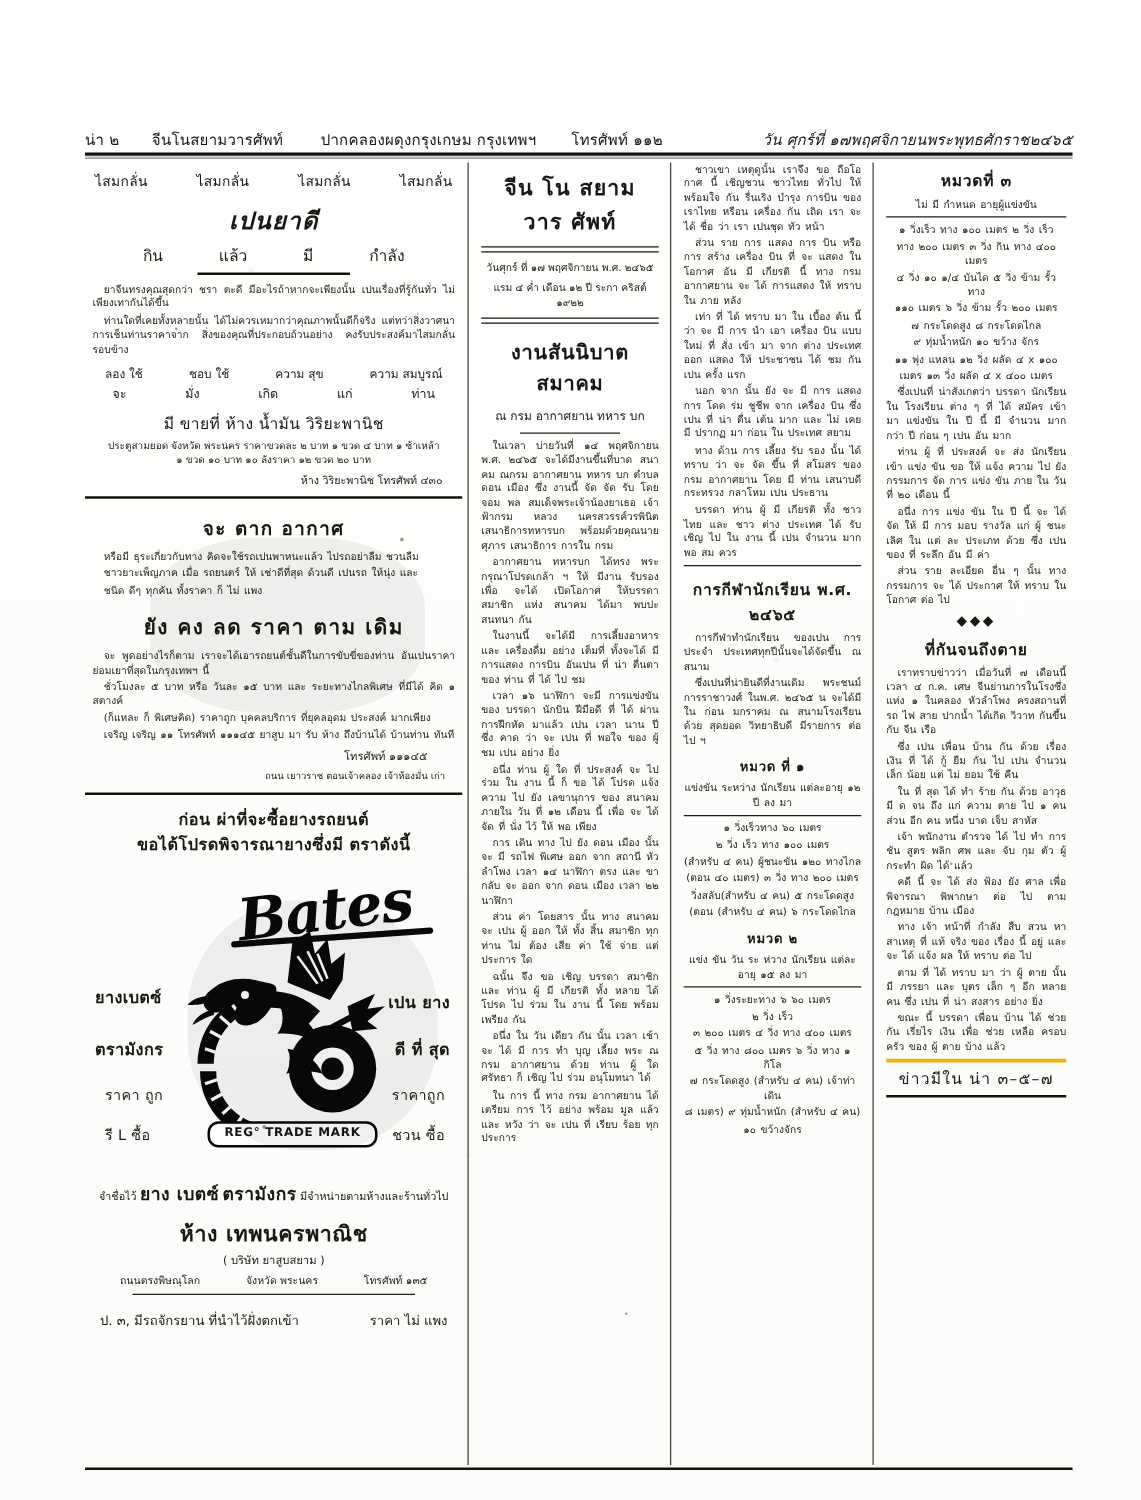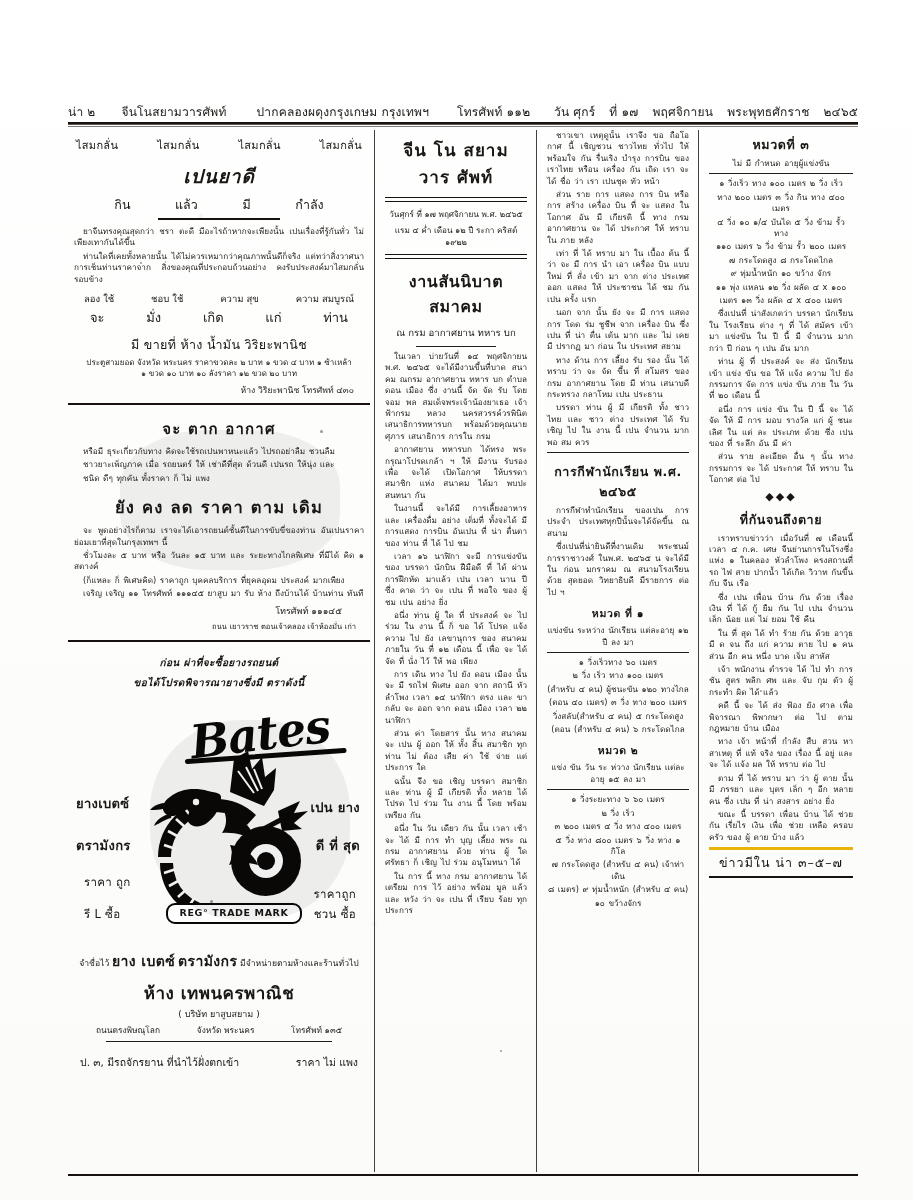--- a/index.html
+++ b/index.html
@@ -27,21 +27,21 @@
   .topline{
     position:absolute;left:68px;top:102px;width:790px;height:22px;
     display:flex;align-items:baseline;
     font-size:12px;letter-spacing:.2px;white-space:nowrap;
   }
   .topline .seg{display:inline-block;}
   .topline .folio{margin-right:26px;}
   .topline .paperName{margin-right:30px;}
   .topline .addr{margin-right:28px;}
   .topline .phone{margin-right:0;}
-  .topline .right{margin-left:auto;display:flex;gap:14px;}
+  .topline .right{margin-left:auto;display:flex;font-style:italic;}
   .rule-top{
     position:absolute;left:68px;top:122px;width:790px;height:3px;
     background:linear-gradient(180deg,#171310 0 55%,#5d544d 55% 100%);
   }
   .rule-top2{
     position:absolute;left:68px;top:126px;width:790px;height:1px;background:#2b2521;opacity:.6;
   }
 
   
   .cols{position:absolute;left:68px;top:130px;width:790px;height:1042px;}
@@ -77,38 +77,38 @@
   }
   .ad1-sub{
     display:flex;justify-content:space-around;align-items:baseline;
     font-size:12.5px;padding:2px 18px 0 18px;
   }
   .ul-bar{width:122px;height:2px;background:#17120f;margin:3px auto 6px auto;}
   .ad1-4col{
     display:flex;justify-content:space-between;font-size:9.5px;padding:4px 10px 0 10px;
   }
   .ad1-4col2{
-    display:flex;justify-content:space-between;font-size:13px;padding:1px 16px 4px 16px;
+    display:flex;justify-content:space-between;font-size:10px;padding:1px 16px 4px 16px;
   }
   .ad-center-line{text-align:center;font-size:12.5px;padding:3px 0 2px 0;letter-spacing:.3px;}
   .ad-small{font-size:8px;line-height:11px;text-align:center;}
   .ad-right{font-size:8.6px;text-align:right;padding:4px 10px 2px 0;}
 
   .head-ad{
     text-align:center;font-size:15px;font-weight:bold;letter-spacing:1.2px;
     padding:8px 0 5px 0;
   }
   .head-ad.lg{font-size:16.5px;}
   .store{
     text-align:center;font-size:16px;font-weight:bold;letter-spacing:.5px;padding:3px 0 1px 0;
   }
   .store small{font-size:10.5px;font-weight:normal;letter-spacing:0;}
 
   
-  .bates-hd{text-align:center;font-size:10px;font-weight:bold;line-height:20px;padding:7px 2px 2px 2px;letter-spacing:.4px;font-style:italic;}
+  .bates-hd{text-align:center;font-size:13px;font-weight:bold;line-height:20px;padding:7px 2px 2px 2px;letter-spacing:.4px;}
   .bates-wrap{position:relative;height:250px;margin-top:2px;}
   .bates-logo{
     position:absolute;left:96px;top:6px;width:180px;height:62px;
     font-family:"DejaVu Serif","Liberation Serif",serif;
     font-style:italic;font-weight:bold;font-size:46px;color:#0b0908;
     text-align:center;line-height:62px;letter-spacing:-1px;
     transform:rotate(-7deg);
   }
   .bates-logo::after{
     content:"";position:absolute;left:12px;right:6px;bottom:6px;height:5px;
@@ -309,21 +309,21 @@
 
           <div class="trade-badge">REG° TRADE MARK</div>
 
           <div class="lbl" style="left:2px;top:96px;">ยางเบตซ์</div>
           <div class="lbl" style="left:2px;top:138px;">ตรามังกร</div>
           <div class="lbl sm" style="left:10px;top:176px;">ราคา ถูก</div>
           <div class="lbl sm" style="left:10px;top:208px;">รี L ซื้อ</div>
 
           <div class="lbl" style="right:4px;top:100px;">เปน ยาง</div>
           <div class="lbl" style="right:4px;top:138px;">ดี ที่ สุด</div>
-          <div class="lbl sm" style="right:8px;top:188px;">ราคาถูก</div>
+          <div class="lbl sm" style="right:8px;top:176px;">ราคาถูก</div>
           <div class="lbl sm" style="right:8px;top:208px;">ชวน ซื้อ</div>
         </div>
 
 
         <div class="brandline">
           <span>จำชื่อไว้</span>
           <b>ยาง เบตซ์</b>
           <b>ตรามังกร</b>
           <span>มีจำหน่ายตามห้างและร้านทั่วไป</span>
         </div>
@@ -362,21 +362,21 @@
         <p>ส่วน ค่า โดยสาร นั้น ทาง สนาคม จะ เปน ผู้ ออก ให้ ทั้ง สิ้น สมาชิก ทุก ท่าน ไม่ ต้อง เสีย ค่า ใช้ จ่าย แต่ ประการ ใด</p>
         <p>ฉนั้น จึง ขอ เชิญ บรรดา สมาชิก และ ท่าน ผู้ มี เกียรติ ทั้ง หลาย ได้ โปรด ไป ร่วม ใน งาน นี้ โดย พร้อม เพรียง กัน</p>
         <p>อนึ่ง ใน วัน เดียว กัน นั้น เวลา เช้า จะ ได้ มี การ ทำ บุญ เลี้ยง พระ ณ กรม อากาศยาน ด้วย ท่าน ผู้ ใด ศรัทธา ก็ เชิญ ไป ร่วม อนุโมทนา ได้</p>
         <p>ใน การ นี้ ทาง กรม อากาศยาน ได้ เตรียม การ ไว้ อย่าง พร้อม มูล แล้ว และ หวัง ว่า จะ เปน ที่ เรียบ ร้อย ทุก ประการ</p>
       </div>
     </div>
 
     <div class="col c3" style="padding:0 5px;box-sizing:border-box;">
       <div class="body-th">
         <p>ชาวเขา เหตุดูนั้น เราจึง ขอ ถือโอกาศ นี้ เชิญชวน ชาวไทย ทั่วไป ให้ พร้อมใจ กัน รื่นเริง บำรุง การบิน ของ เราไทย หรือน เครื่อง กัน เถิด เรา จะได้ ชื่อ ว่า เรา เปนชุด ทัว หน้า</p>
-        <p>ส่วน ราย การ แสดง การ บิน หรือ การ สร้าง เครื่อง บิน ที่ จะ แสดง ใน โอกาศ อัน มี เกียรติ นี้ ทาง กรม อากาศยาน จะ ได้ ประกาศ ให้ ทราบ ใน ภาย หลัง</p>
+        <p>ส่วน ราย การ แสดง การ บิน หรือ การ สร้าง เครื่อง บิน ที่ จะ แสดง ใน โอกาศ อัน มี เกียรติ นี้ ทาง กรม อากาศยาน จะ ได้ การแสดง ให้ ทราบ ใน ภาย หลัง</p>
         <p>เท่า ที่ ได้ ทราบ มา ใน เบื้อง ต้น นี้ ว่า จะ มี การ นำ เอา เครื่อง บิน แบบ ใหม่ ที่ สั่ง เข้า มา จาก ต่าง ประเทศ ออก แสดง ให้ ประชาชน ได้ ชม กัน เปน ครั้ง แรก</p>
         <p>นอก จาก นั้น ยัง จะ มี การ แสดง การ โดด ร่ม ชูชีพ จาก เครื่อง บิน ซึ่ง เปน ที่ น่า ตื่น เต้น มาก และ ไม่ เคย มี ปรากฏ มา ก่อน ใน ประเทศ สยาม</p>
         <p>ทาง ด้าน การ เลี้ยง รับ รอง นั้น ได้ ทราบ ว่า จะ จัด ขึ้น ที่ สโมสร ของ กรม อากาศยาน โดย มี ท่าน เสนาบดี กระทรวง กลาโหม เปน ประธาน</p>
         <p>บรรดา ท่าน ผู้ มี เกียรติ ทั้ง ชาว ไทย และ ชาว ต่าง ประเทศ ได้ รับ เชิญ ไป ใน งาน นี้ เปน จำนวน มาก พอ สม ควร</p>
       </div>
       <div class="hr"></div>
       <div class="secthead">การกีฬานักเรียน พ.ศ. ๒๔๖๕</div>
       <div class="body-th">
         <p>การกีฬาทำนักเรียน ของเปน การ ประจำ ประเทศทุกปีนั้นจะได้จัดขึ้น ณ สนาม</p>
         <p>ซึ่งเปนที่น่ายินดีที่งานเดิม พระชนม์ การราชาวงศ์ ในพ.ศ. ๒๔๖๕ น จะได้มีใน ก่อน มกราคม ณ สนามโรงเรียนด้วย สุดยอด วิทยาธิบดี มีรายการ ต่อไป ฯ</p>

